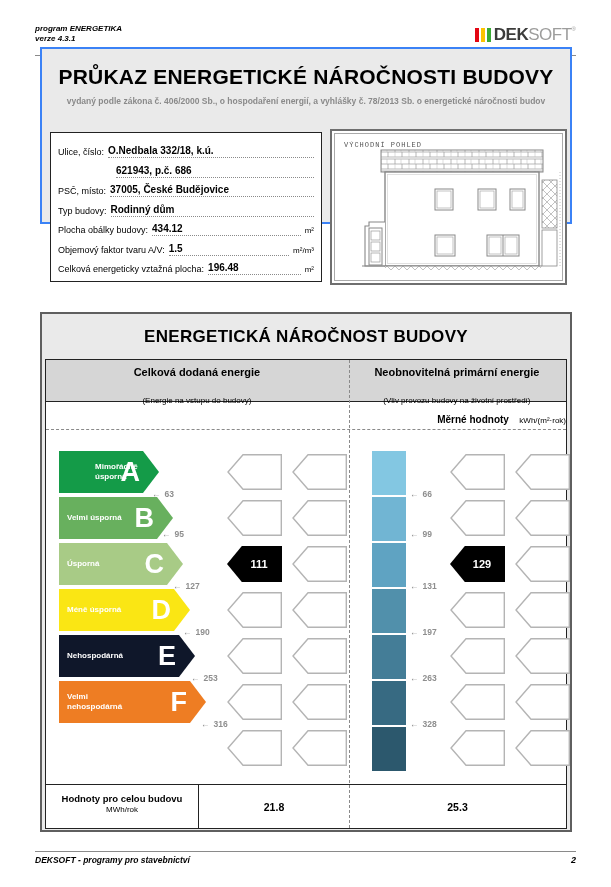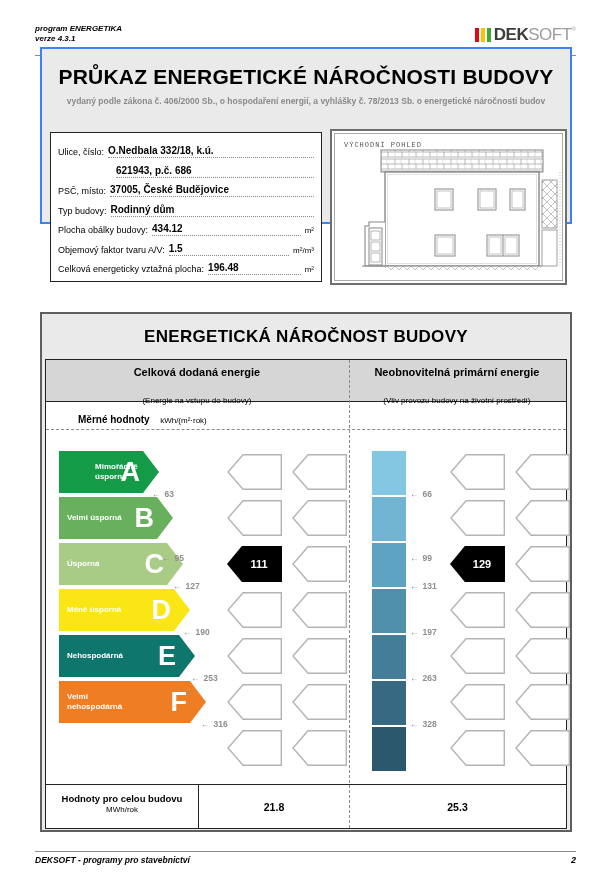--- a/index.html
+++ b/index.html
@@ -58,21 +58,21 @@
   .energy-inner {
     position:absolute; left:3px; top:45px; width:522px; height:470px;
     background:#fff; border:1px solid #222;
   }
   .col-header { height:42px; background:#d6d6d6; border-bottom:1px solid #222; display:flex; }
   .col-h { text-align:center; padding-top:6px; }
   .col-h.left { width:303px; }
   .col-h.right { width:219px; }
   .col-h .t { font-size:11px; font-weight:bold; }
   .col-h .s { font-size:8px; margin-top:18px; }
-  .merne-row { height:28px; text-align:left; padding-top:7px; border-bottom:1px dashed #8a8a8a;padding-left:32px; }
+  .merne-row { height:28px; text-align:right; padding-top:7px; border-bottom:1px dashed #8a8a8a;padding-left:32px; }
   .merne-row .t { font-size:10px; font-weight:bold; }
   .merne-row .u { font-size:8px; margin-left:6px; }
   .v-divider {
     position:absolute; left:303px; top:0; height:100%; width:0;
     border-left:1px dashed #8a8a8a; z-index:5;
   }
 
   
   .scale { position:relative; height:355px; }
   .grade-arrow {
@@ -82,21 +82,21 @@
   }
   .grade-label { font-size:8px; font-weight:bold; line-height:1.2; padding-left:8px; width:72px; }
   .grade-letter {
     position:absolute; right:19px; top:50%; transform:translateY(-50%);
     font-size:27px; font-weight:bold; line-height:1;
   }
   .r0{top:21px}.r1{top:67px}.r2{top:113px}.r3{top:159px}.r4{top:205px}.r5{top:251px}.r6{top:297px}
 
   .tick { position:absolute; font-size:8.5px; color:#8e8e8e; font-weight:bold; white-space:nowrap; }
   .tick .ar { letter-spacing:-1px; margin-right:5px; }
-  .t0{top:59px}.t1{top:123px}.t2{top:151px}.t3{top:197px}.t4{top:243px}.t5{top:289px}
+  .t0{top:59px}.t1{top:99px}.t2{top:151px}.t3{top:197px}.t4{top:243px}.t5{top:289px}
 
   .ind { position:absolute; width:55px; height:36px; }
   .i0{top:24px}.i1{top:70px}.i2{top:116px}.i3{top:162px}.i4{top:208px}.i5{top:254px}.i6{top:300px}
   .cL1{left:181px}.cL2{left:246px}.cR1{left:404px}.cR2{left:469px}
 
   .marker {
     position:absolute; width:55px; height:36px; background:#000; color:#fff;
     clip-path: polygon(100% 0, 27% 0, 0 50%, 27% 100%, 100% 100%);
     display:flex; align-items:center; justify-content:center;
     font-size:11px; font-weight:bold; padding-left:9px;
@@ -261,21 +261,21 @@
         <span class="grade-letter">B</span>
       </div>
       <div class="grade-arrow r2" style="width: 124px; background: rgb(168, 203, 134);">
         <span class="grade-label">Úsporná</span>
         <span class="grade-letter">C</span>
       </div>
       <div class="grade-arrow r3" style="width: 131px; background: rgb(250, 230, 20);">
         <span class="grade-label">Méně úsporná</span>
         <span class="grade-letter">D</span>
       </div>
-      <div class="grade-arrow r4" style="width: 136px; background: #0f766e;">
+      <div class="grade-arrow r4" style="width: 136px; background: #0f172a;">
         <span class="grade-label">Nehospodárná</span>
         <span class="grade-letter">E</span>
       </div>
       <div class="grade-arrow r5" style="width: 147px; background: rgb(238, 125, 35);">
         <span class="grade-label">Velmi nehospodárná</span>
         <span class="grade-letter">F</span>
       </div>
 
       <div class="tick t0" style="left:106px"><span class="ar">←</span><span>63</span></div>
       <div class="tick t1" style="left:116px"><span class="ar">←</span><span>95</span></div>

